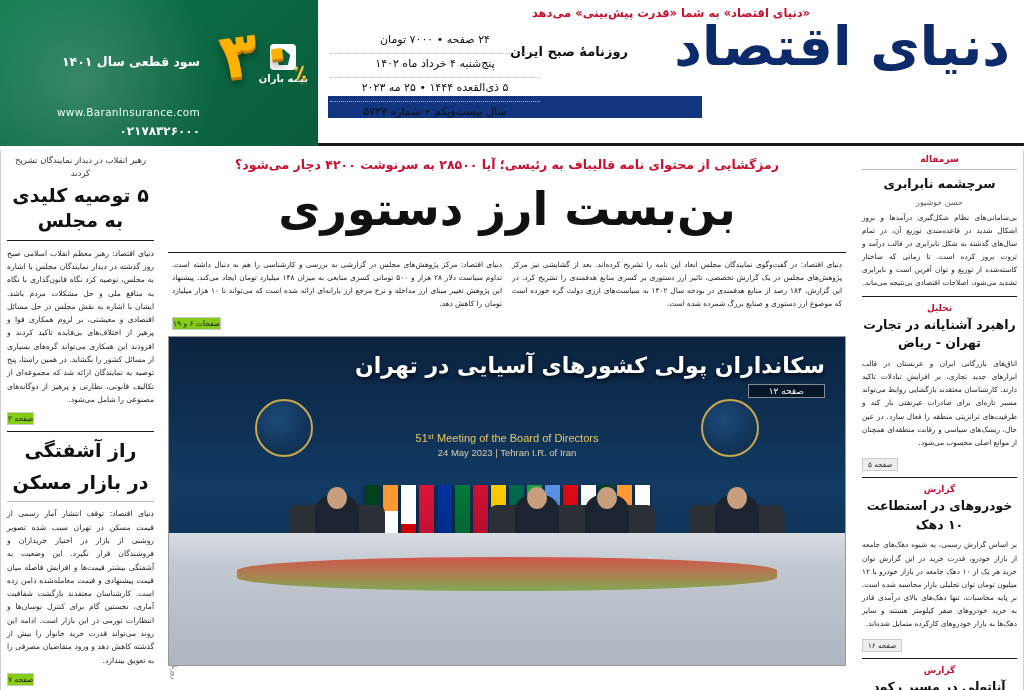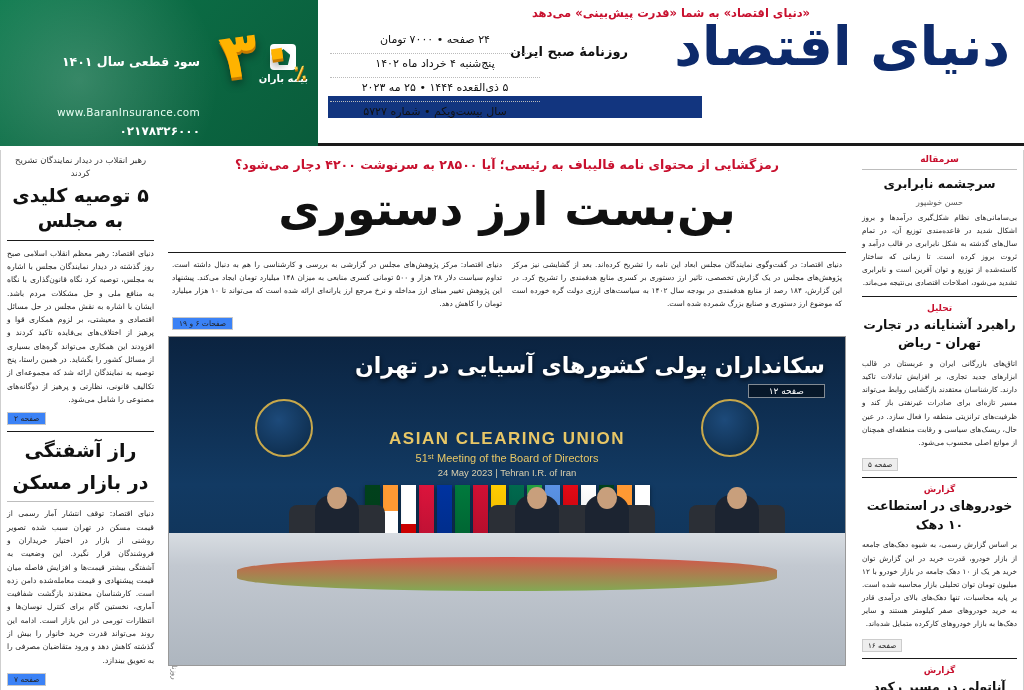--- a/index.html
+++ b/index.html
@@ -114,22 +114,22 @@
   .kicker { font-size: 8.5px; color: #333; text-align: center; line-height: 1.5; margin-bottom: 3px; }
   .lead-head {
     font-size: 19px; font-weight: bold; color: #111; text-align: center;
     line-height: 1.35; margin: 2px 0 6px;
   }
   .body-text {
     font-size: 7.6px; color: #222; line-height: 1.75; text-align: justify;
     text-align-last: right;
   }
   .pagetag {
-    display: inline-block; background: #3b82f6; border: 1px solid #c9c9c9;
-    font-size: 7.5px; padding: 1px 6px; margin-top: 4px; color: #222;
+    display: inline-block; background: #84cc16; border: 1px solid #c9c9c9;
+    font-size: 7.5px; padding: 1px 0; margin-top: 4px; color: #222;
   }
   .pagetag-wrap { text-align: left; }
 
   
   .over-head {
     font-size: 12.5px; color: #c8102e; font-weight: bold; text-align: center;
     padding: 6px 4px 2px; line-height: 1.5;
   }
   .main-head {
     font-size: 46px; font-weight: bold; color: #111; text-align: center;
@@ -303,21 +303,20 @@
       <div class="photo">
         <div class="photo-cap">
           <div class="t">سکانداران پولی کشورهای آسیایی در تهران</div>
           <div class="p">صفحه ۱۲</div>
         </div>
 
         <div class="emblem left"></div>
         <div class="emblem right"></div>
 
         <div class="photo-banner">
-          <div class="l1">ASIAN CLEARING UNION</div>
           <div class="l2">51ˢᵗ Meeting of the Board of Directors</div>
           <div class="l3">24 May 2023 | Tehran I.R. of Iran</div>
         </div>
 
         <div class="flags">
           <div class="flag" style="background:linear-gradient(#fff 33%,#0039a6 33% 66%,#d52b1e 66%)"></div>
           <div class="flag" style="background:linear-gradient(#ff9933 33%,#fff 33% 66%,#138808 66%)"></div>
           <div class="flag" style="background:linear-gradient(#01411c,#01411c)"></div>
           <div class="flag" style="background:linear-gradient(#fff,#dcdcdc)"></div>
           <div class="flag" style="background:linear-gradient(#e30a17,#a00)"></div>

